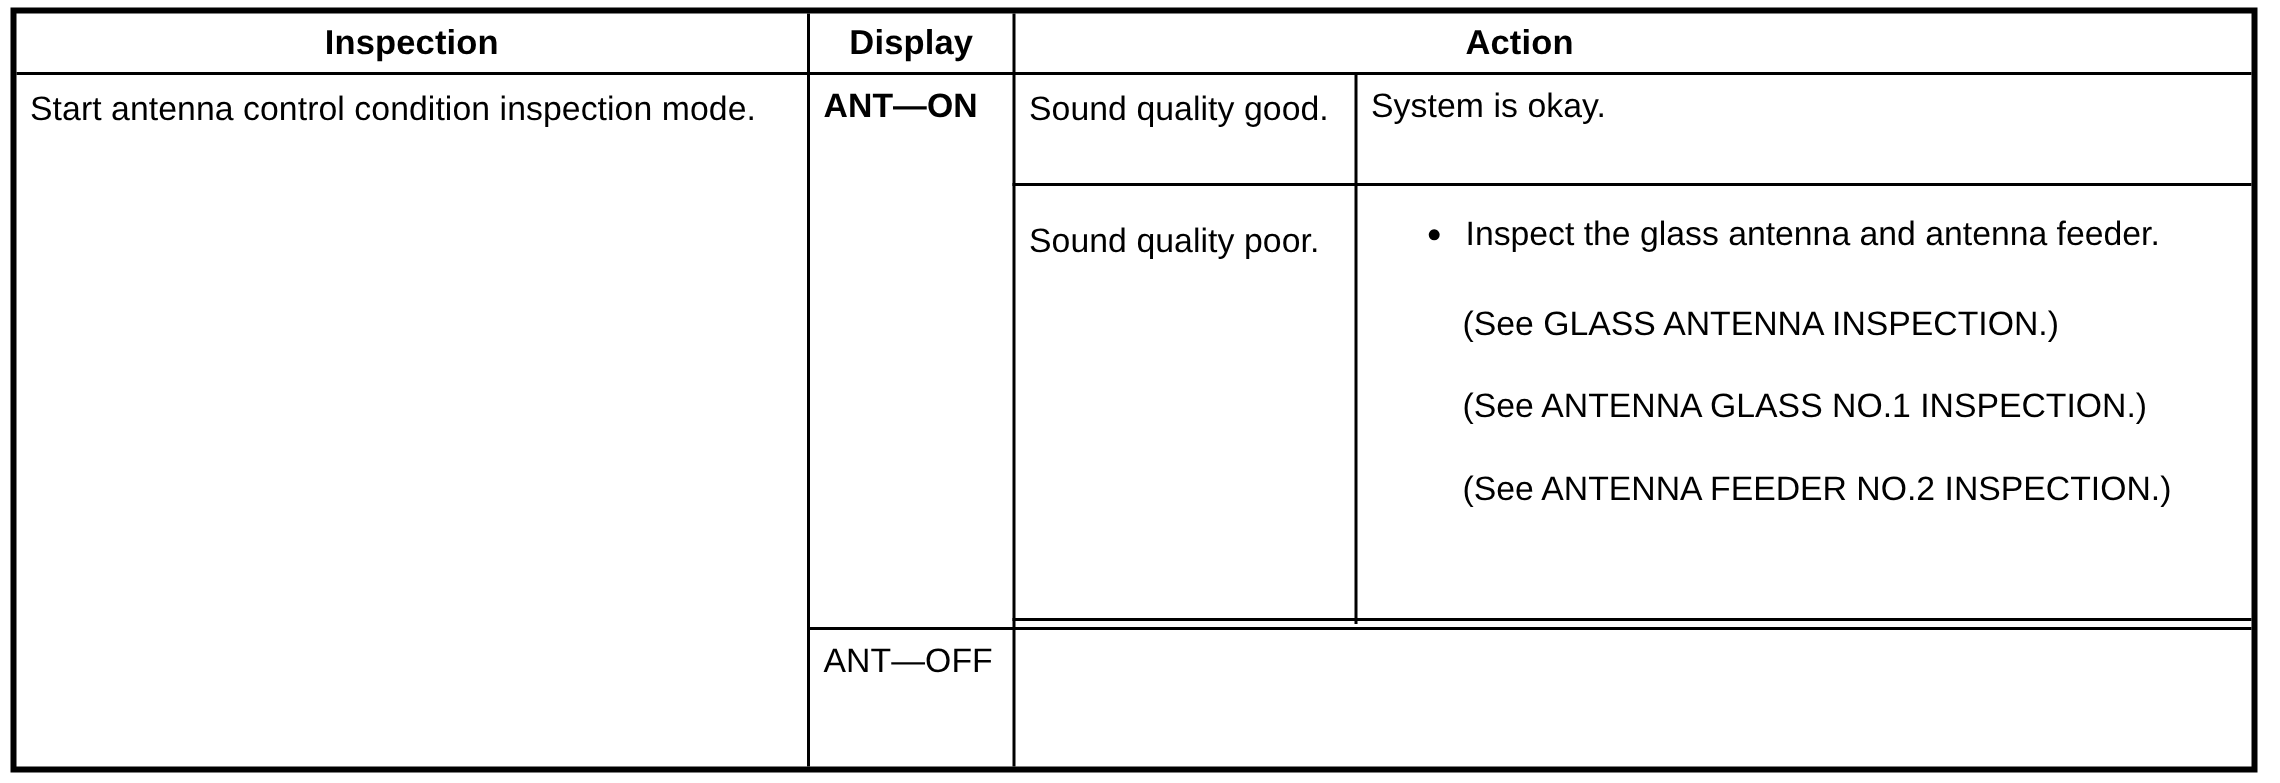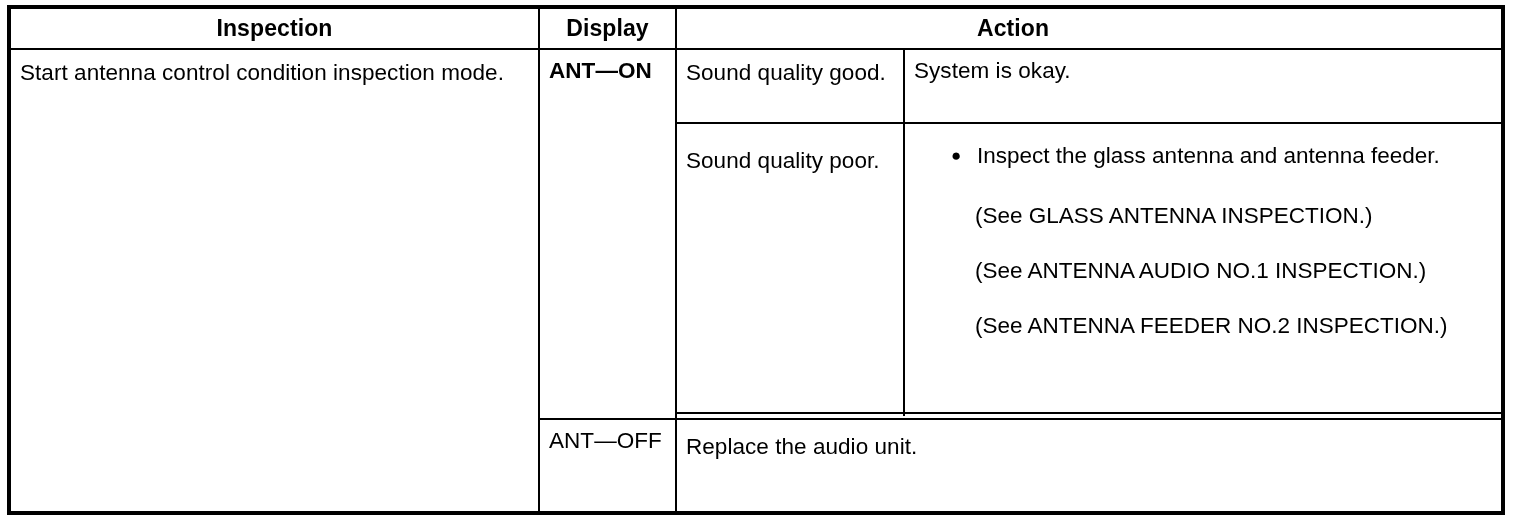--- a/index.html
+++ b/index.html
@@ -176,29 +176,28 @@
 
       <div class="cell action-block" style="left:894px; top:115px; width:596px; height:288px; padding:17px 10px 0 44px;">
 
         <div class="bullet-row">
           <span class="bullet-dot">●</span>
           <span class="bullet-text">Inspect the glass antenna and antenna feeder.</span>
         </div>
 
         <div class="ref-line first-ref">(See GLASS ANTENNA INSPECTION.)</div>
 
-        <div class="ref-line">(See ANTENNA AUDIO NO.1 INSPECTION.)</div>
+        <div class="ref-line">(See ANTENNA GLASS NO.1 INSPECTION.)</div>
 
         <div class="ref-line">(See ANTENNA FEEDER NO.2 INSPECTION.)</div>
       </div>
 
       <div class="cell cell-pad body-txt vcenter" style="left:529px; top:411px; width:130px; height:91px;">
         <span>ANT—OFF</span>
       </div>
 
       <div class="cell body-txt" style="left:666px; top:411px; width:824px; height:91px; padding:12px 10px 0 9px;">
-        <div class="stack-line">Replace the audio unit.</div>
       </div>
 
     </div>
   </div>
 
 </div>
 
 </body></html>

